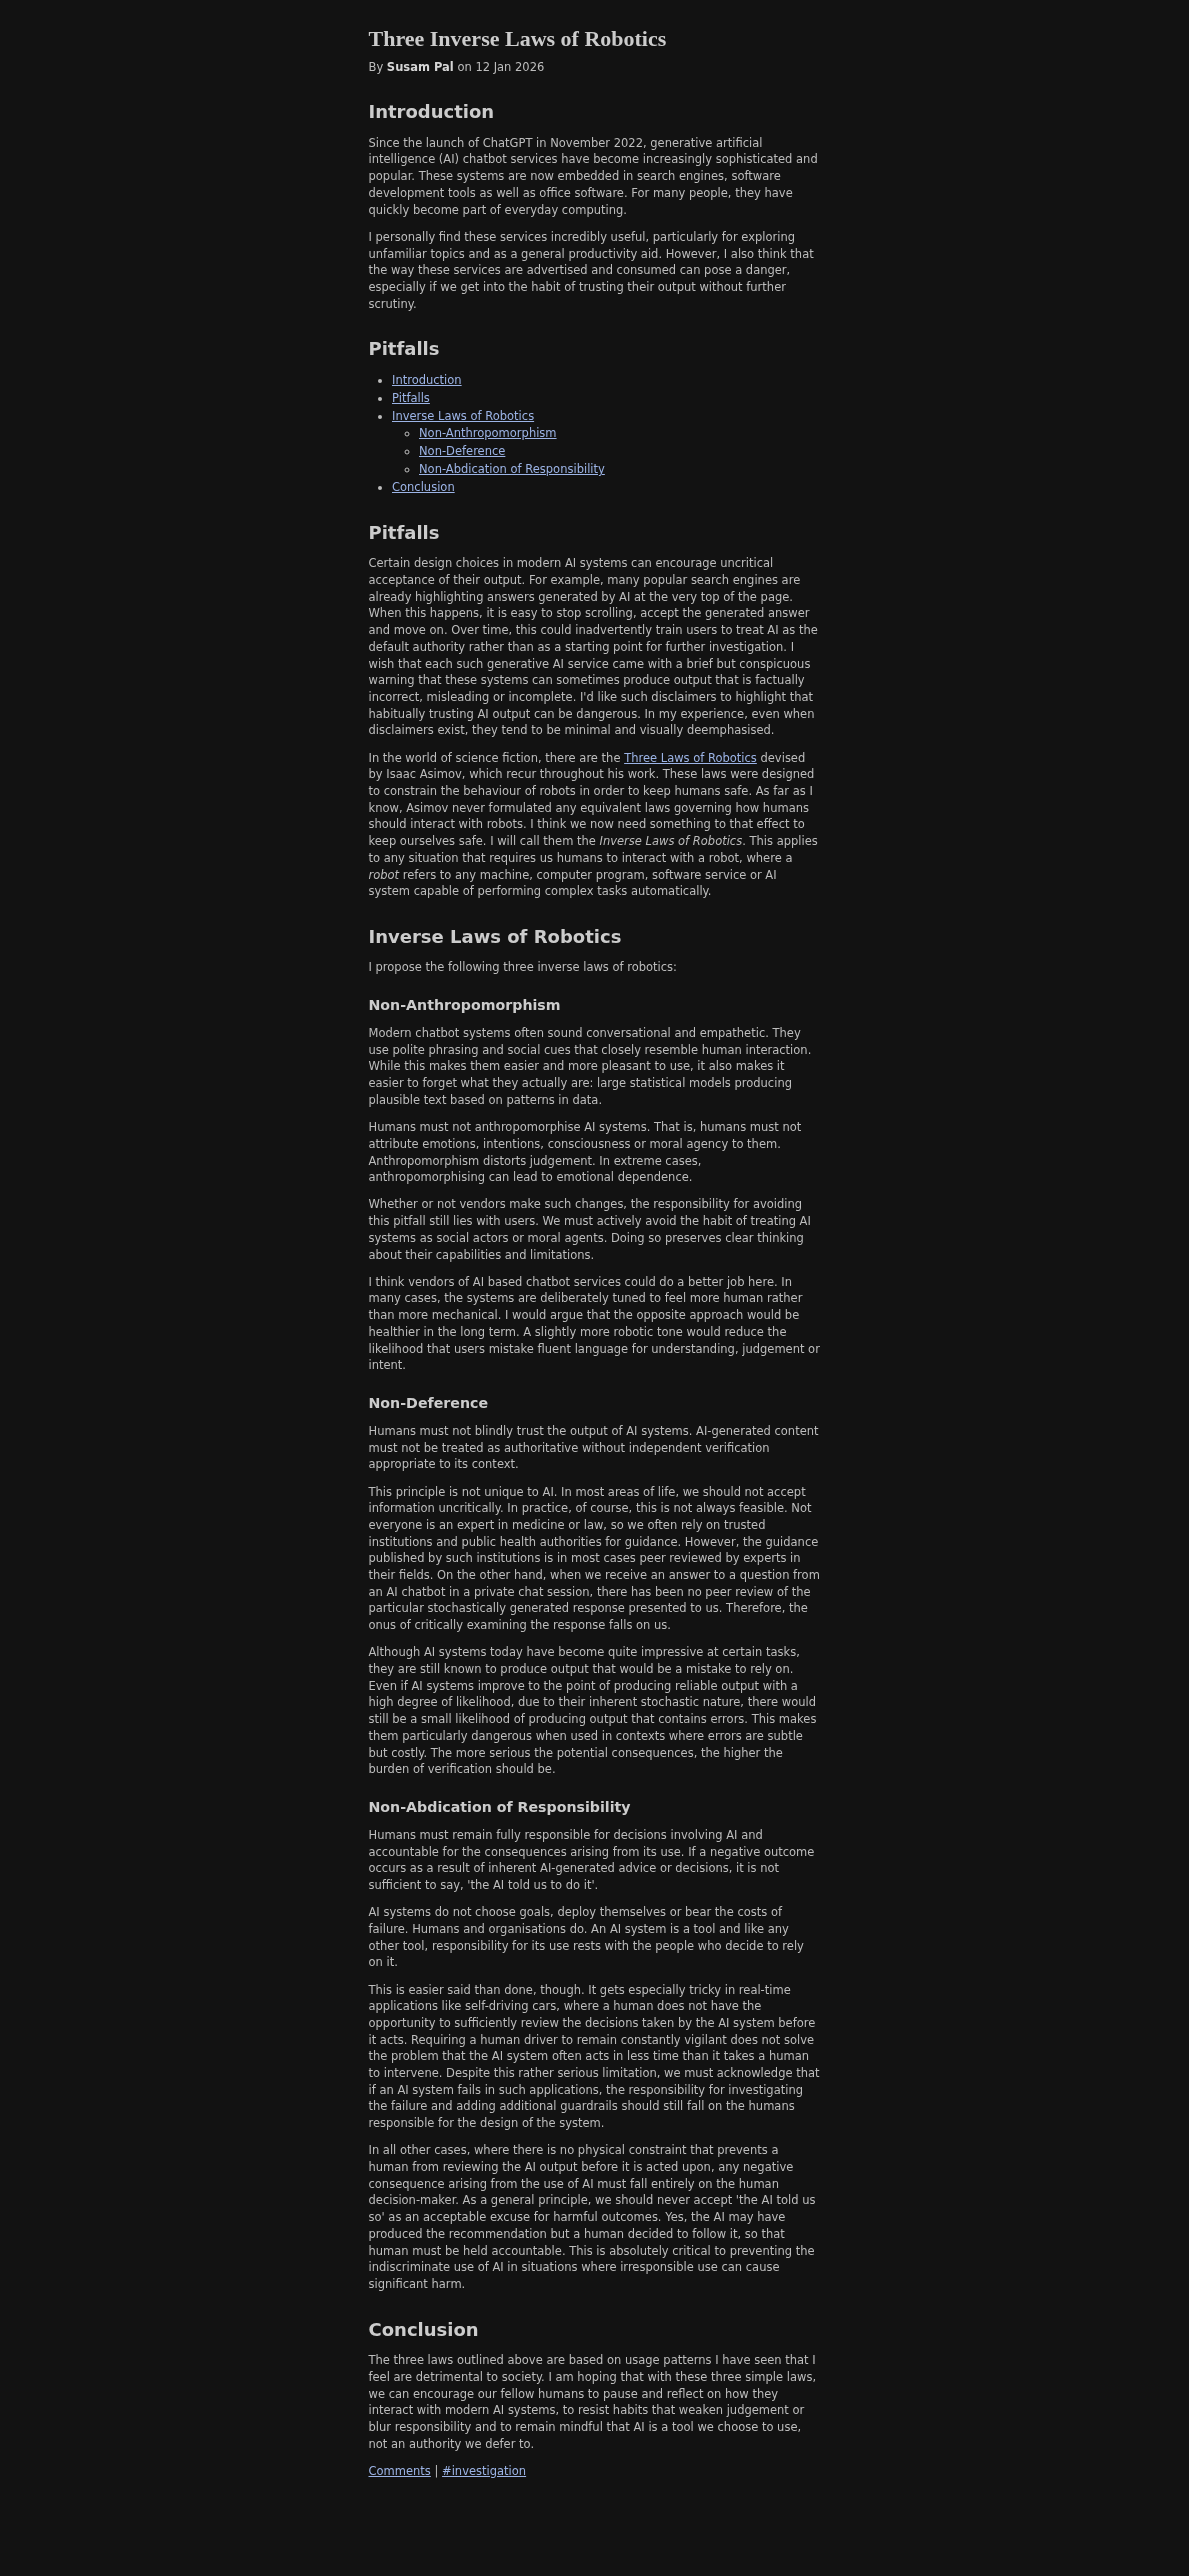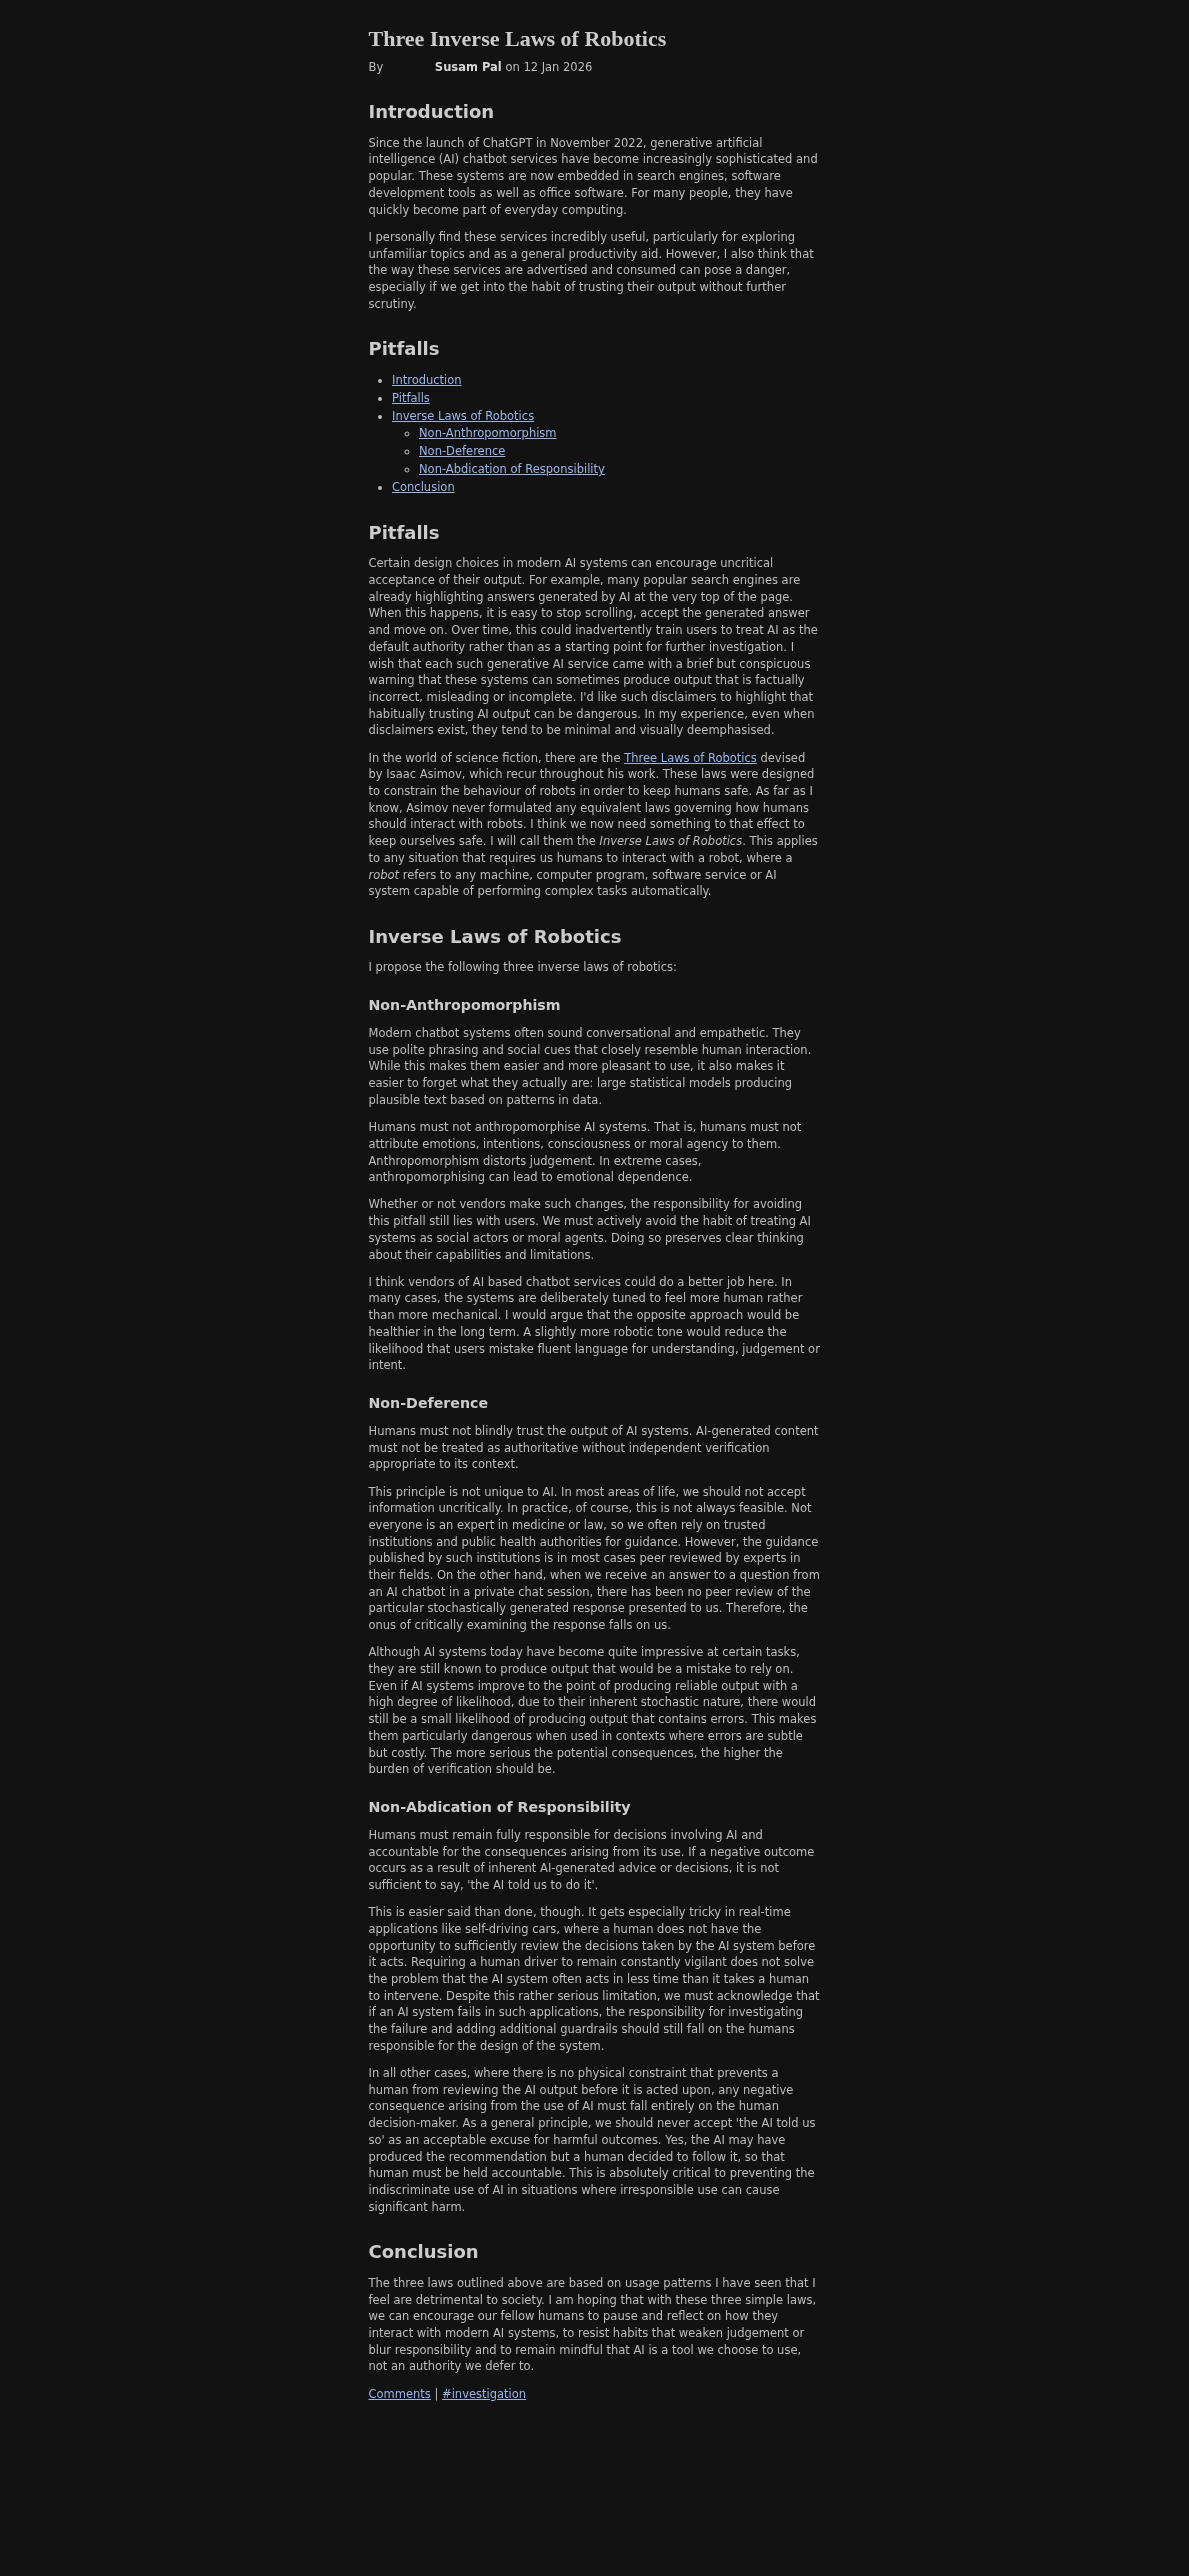--- a/index.html
+++ b/index.html
@@ -22,21 +22,21 @@
   h2{font-size:18px;line-height:1.25;margin:26px 0 11px;color:var(--heading);font-weight:700;}
   h3{font-size:14.2px;line-height:1.3;margin:20px 0 8.7px;color:var(--heading);font-weight:700;}
   p{margin:10.5px 0;}
   .byline{margin:0 0 21px;}
   .byline strong{color:#d6d6d6;}
   ul{margin:10.5px 0;padding-left:23.5px;}
   ul ul{margin:1.2px 0;padding-left:27px;list-style-type:circle;}
   li{margin:1.2px 0;}
   a{color:var(--link);text-decoration:underline;}
   em{font-style:italic;}
-  strong{font-weight:700;margin-left:48px;}
+  strong{font-weight:700;}
 </style>
 </head>
 <body>
 
 <main>
   <header>
     <h1>Three Inverse Laws of Robotics</h1>
     <p class="byline"><span>By </span><strong>Susam Pal</strong><span> on 12 Jan 2026</span></p>
   </header>
 
@@ -64,20 +64,21 @@
       <p>Modern chatbot systems often sound conversational and empathetic. They use polite phrasing and social cues that closely resemble human interaction. While this makes them easier and more pleasant to use, it also makes it easier to forget what they actually are: large statistical models producing plausible text based on patterns in data.</p>
       <p>Humans must not anthropomorphise AI systems. That is, humans must not attribute emotions, intentions, consciousness or moral agency to them. Anthropomorphism distorts judgement. In extreme cases, anthropomorphising can lead to emotional dependence.</p>
       <p>Whether or not vendors make such changes, the responsibility for avoiding this pitfall still lies with users. We must actively avoid the habit of treating AI systems as social actors or moral agents. Doing so preserves clear thinking about their capabilities and limitations.</p>
       <p>I think vendors of AI based chatbot services could do a better job here. In many cases, the systems are deliberately tuned to feel more human rather than more mechanical. I would argue that the opposite approach would be healthier in the long term. A slightly more robotic tone would reduce the likelihood that users mistake fluent language for understanding, judgement or intent.</p>
       <h3>Non-Deference</h3>
       <p>Humans must not blindly trust the output of AI systems. AI-generated content must not be treated as authoritative without independent verification appropriate to its context.</p>
       <p>This principle is not unique to AI. In most areas of life, we should not accept information uncritically. In practice, of course, this is not always feasible. Not everyone is an expert in medicine or law, so we often rely on trusted institutions and public health authorities for guidance. However, the guidance published by such institutions is in most cases peer reviewed by experts in their fields. On the other hand, when we receive an answer to a question from an AI chatbot in a private chat session, there has been no peer review of the particular stochastically generated response presented to us. Therefore, the onus of critically examining the response falls on us.</p>
       <p>Although AI systems today have become quite impressive at certain tasks, they are still known to produce output that would be a mistake to rely on. Even if AI systems improve to the point of producing reliable output with a high degree of likelihood, due to their inherent stochastic nature, there would still be a small likelihood of producing output that contains errors. This makes them particularly dangerous when used in contexts where errors are subtle but costly. The more serious the potential consequences, the higher the burden of verification should be.</p>
       <h3>Non-Abdication of Responsibility</h3>
       <p>Humans must remain fully responsible for decisions involving AI and accountable for the consequences arising from its use. If a negative outcome occurs as a result of inherent AI-generated advice or decisions, it is not sufficient to say, 'the AI told us to do it'.</p>
+      <p>AI systems do not choose goals, deploy themselves or bear the costs of failure. Humans and organisations do. An AI system is a tool and like any other tool, responsibility for its use rests with the people who decide to rely on it.</p>
       <p>This is easier said than done, though. It gets especially tricky in real-time applications like self-driving cars, where a human does not have the opportunity to sufficiently review the decisions taken by the AI system before it acts. Requiring a human driver to remain constantly vigilant does not solve the problem that the AI system often acts in less time than it takes a human to intervene. Despite this rather serious limitation, we must acknowledge that if an AI system fails in such applications, the responsibility for investigating the failure and adding additional guardrails should still fall on the humans responsible for the design of the system.</p>
       <p>In all other cases, where there is no physical constraint that prevents a human from reviewing the AI output before it is acted upon, any negative consequence arising from the use of AI must fall entirely on the human decision-maker. As a general principle, we should never accept 'the AI told us so' as an acceptable excuse for harmful outcomes. Yes, the AI may have produced the recommendation but a human decided to follow it, so that human must be held accountable. This is absolutely critical to preventing the indiscriminate use of AI in situations where irresponsible use can cause significant harm.</p>
       <h2>Conclusion</h2>
       <p>The three laws outlined above are based on usage patterns I have seen that I feel are detrimental to society. I am hoping that with these three simple laws, we can encourage our fellow humans to pause and reflect on how they interact with modern AI systems, to resist habits that weaken judgement or blur responsibility and to remain mindful that AI is a tool we choose to use, not an authority we defer to.</p>
       <p><a href="#">Comments</a> | <a href="#">#investigation</a></p>
     </div>
 
 </main>
 
 

